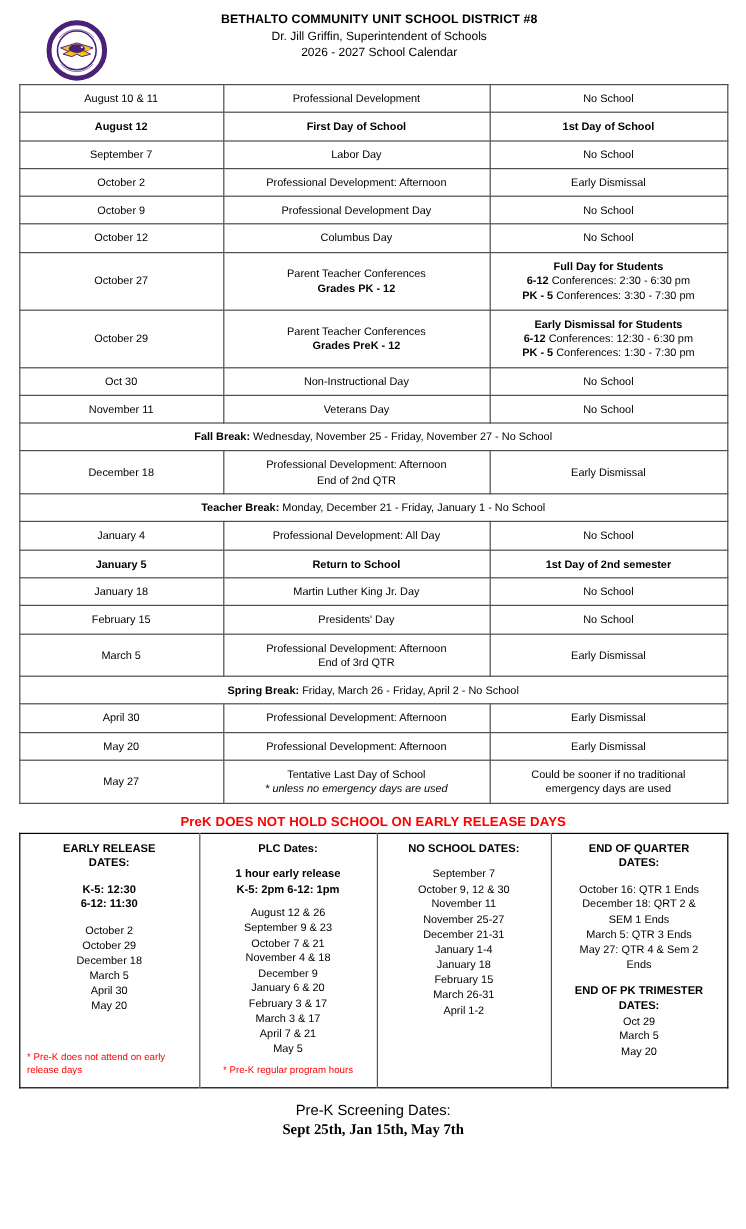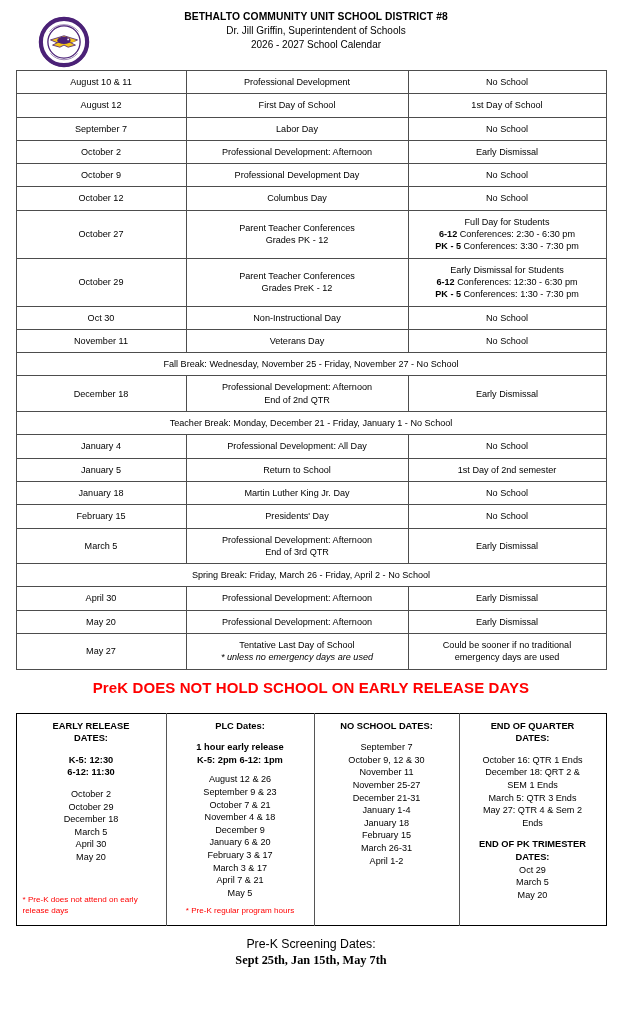--- a/index.html
+++ b/index.html
@@ -32,40 +32,40 @@
     border: 1px solid #4d4d4d;
     padding: 5px 4px;
     text-align: center;
     vertical-align: middle;
     font-size: 9.1px;
     line-height: 12.3px;
   }
   .col-date { width: 170px; }
   .col-desc { width: 222px; }
   .col-note { width: 198px; }
-  .bold { font-weight: normal; }
+  .bold { font-weight: bold; }
   .ital { font-style: italic; }
   .span-row td { padding: 5px 4px; font-size: 9.1px; }
   .sub { display: block; }
 
   
   .red-banner {
     width: 590px;
     margin: 9px auto 0 auto;
     text-align: center;
     color: #ff0000;
     font-weight: bold;
-    font-size: 15px;
+    font-size: 11px;
     letter-spacing: .1px;
   }
 
   
   .bottom-table {
     width: 590px;
-    margin: 17px auto 0 auto;
+    margin: 3px auto 0 auto;
     border-collapse: collapse;
     table-layout: fixed;
     border: 1px solid #000;
   }
   .bottom-table td {
     border-left: 1px solid #555;
     border-right: 1px solid #555;
     vertical-align: top;
     text-align: center;
     padding: 6px 4px 8px 4px;

